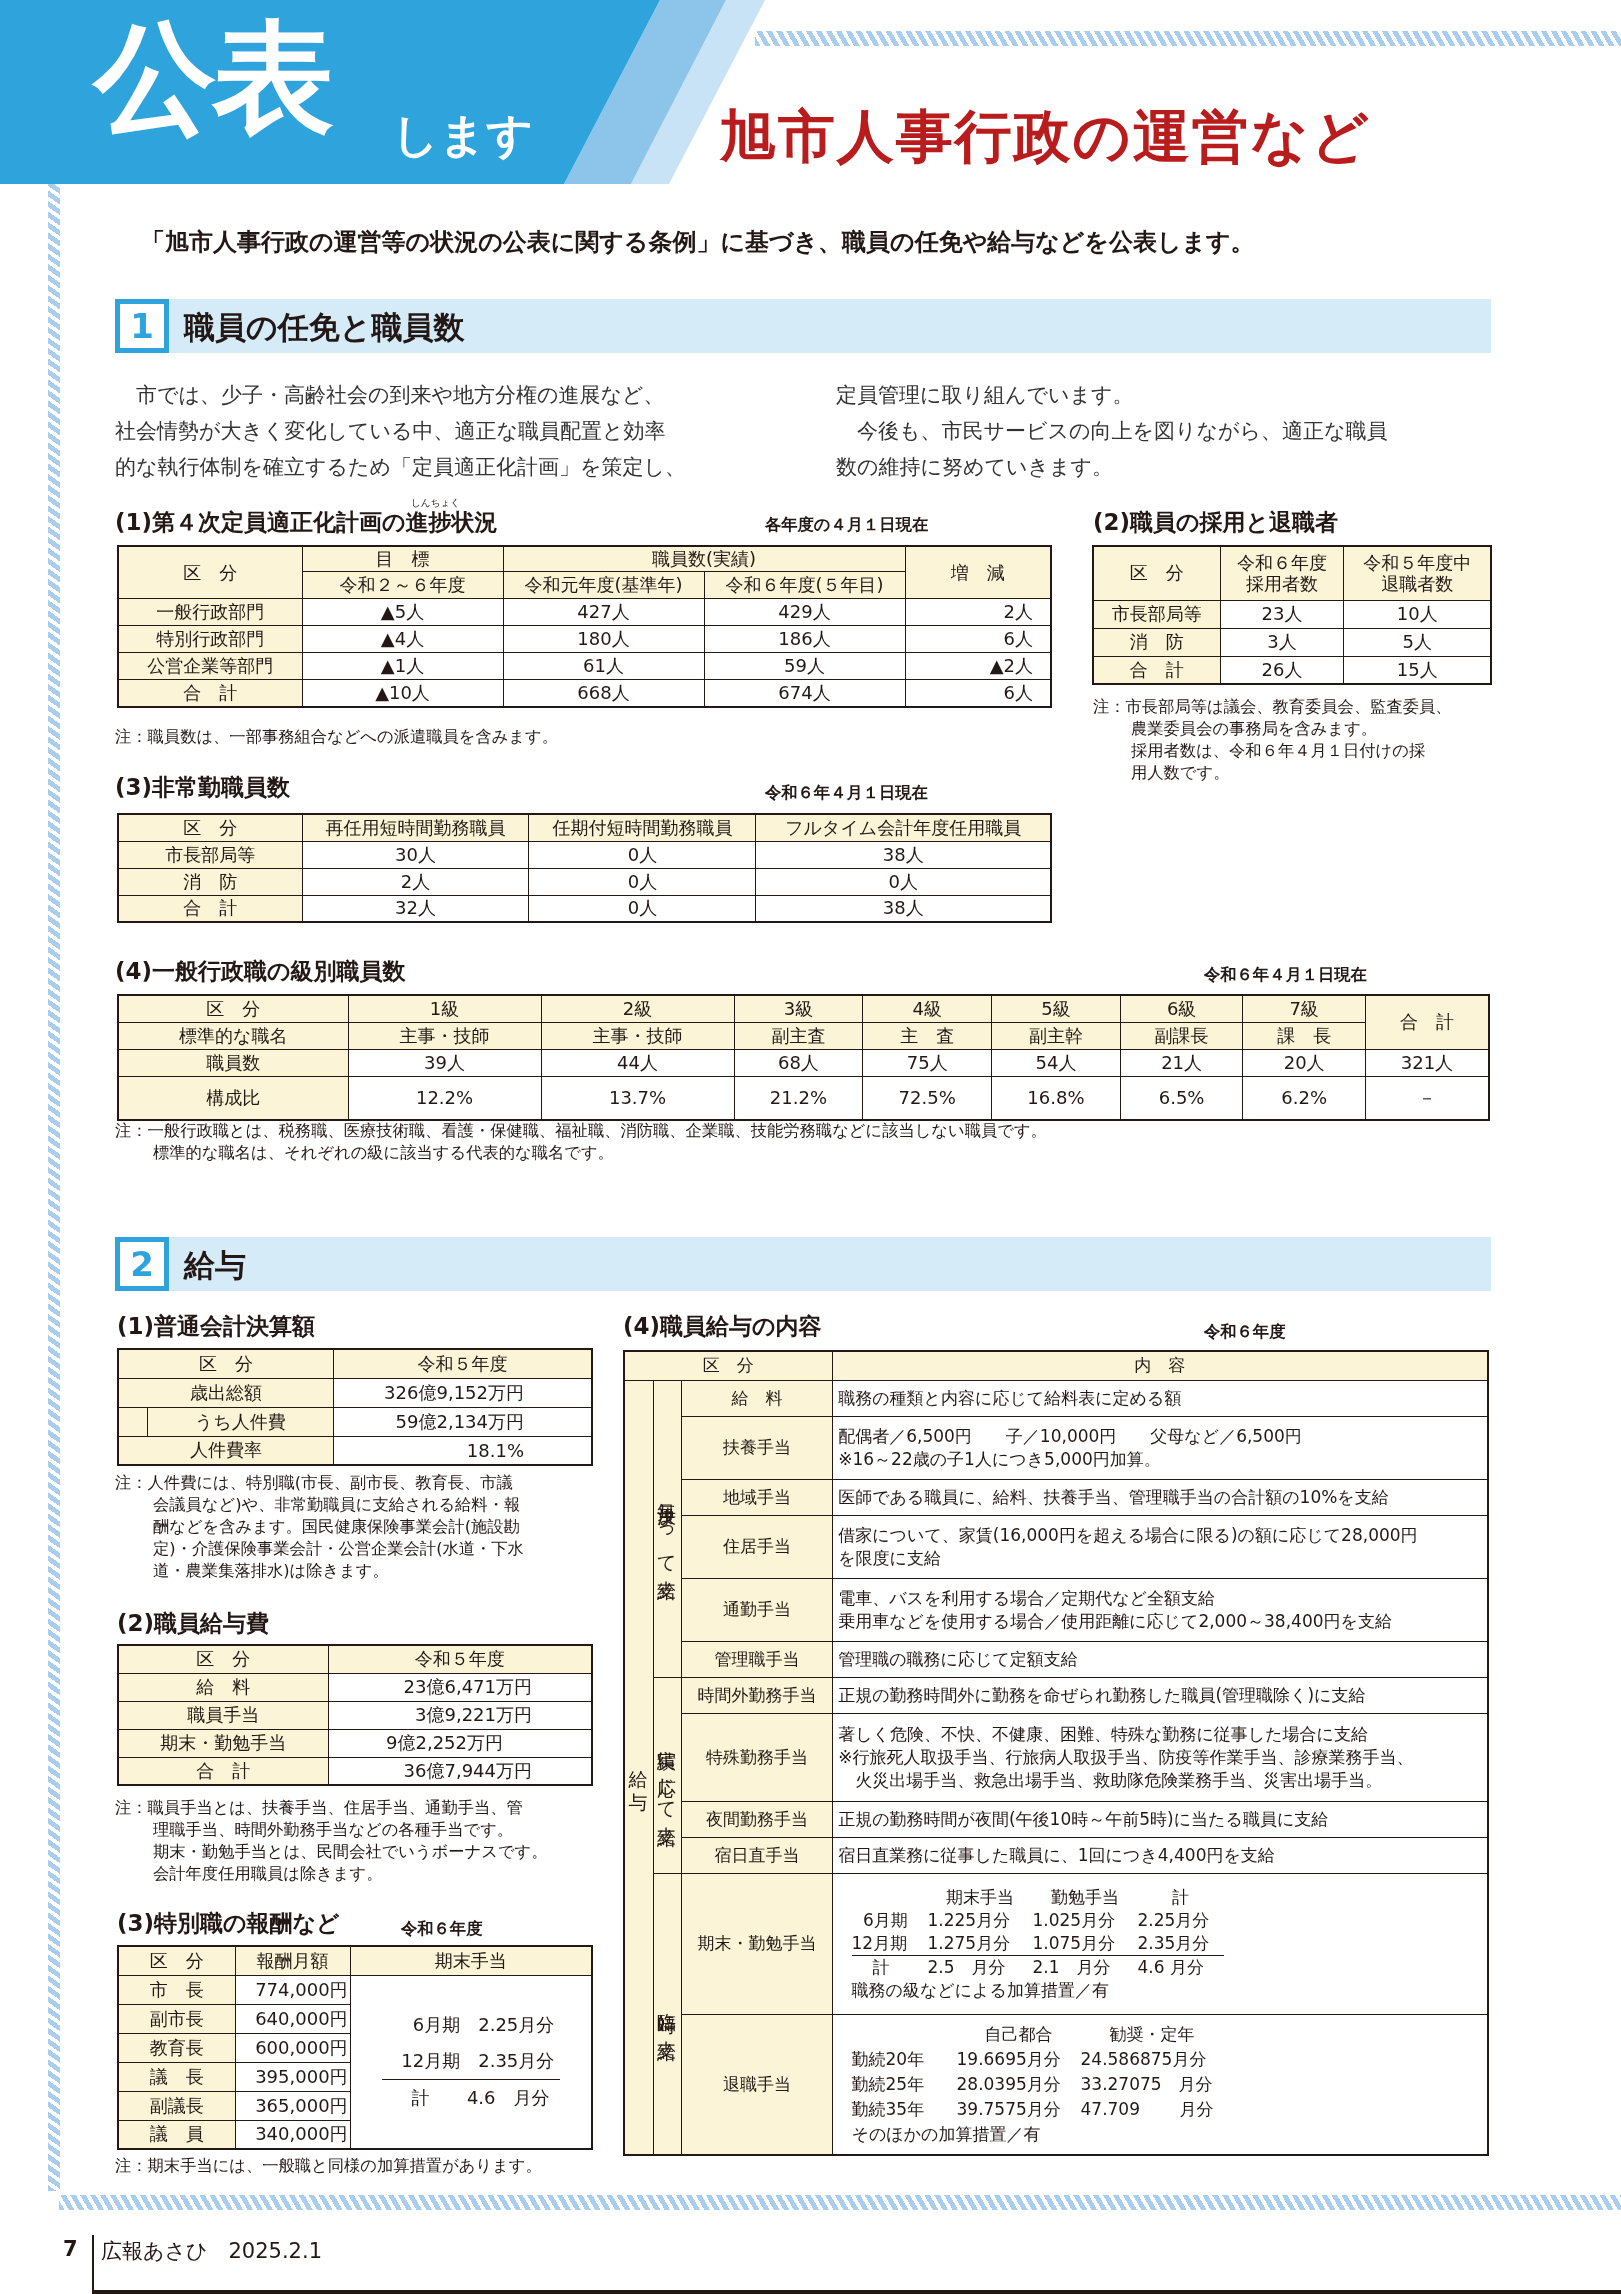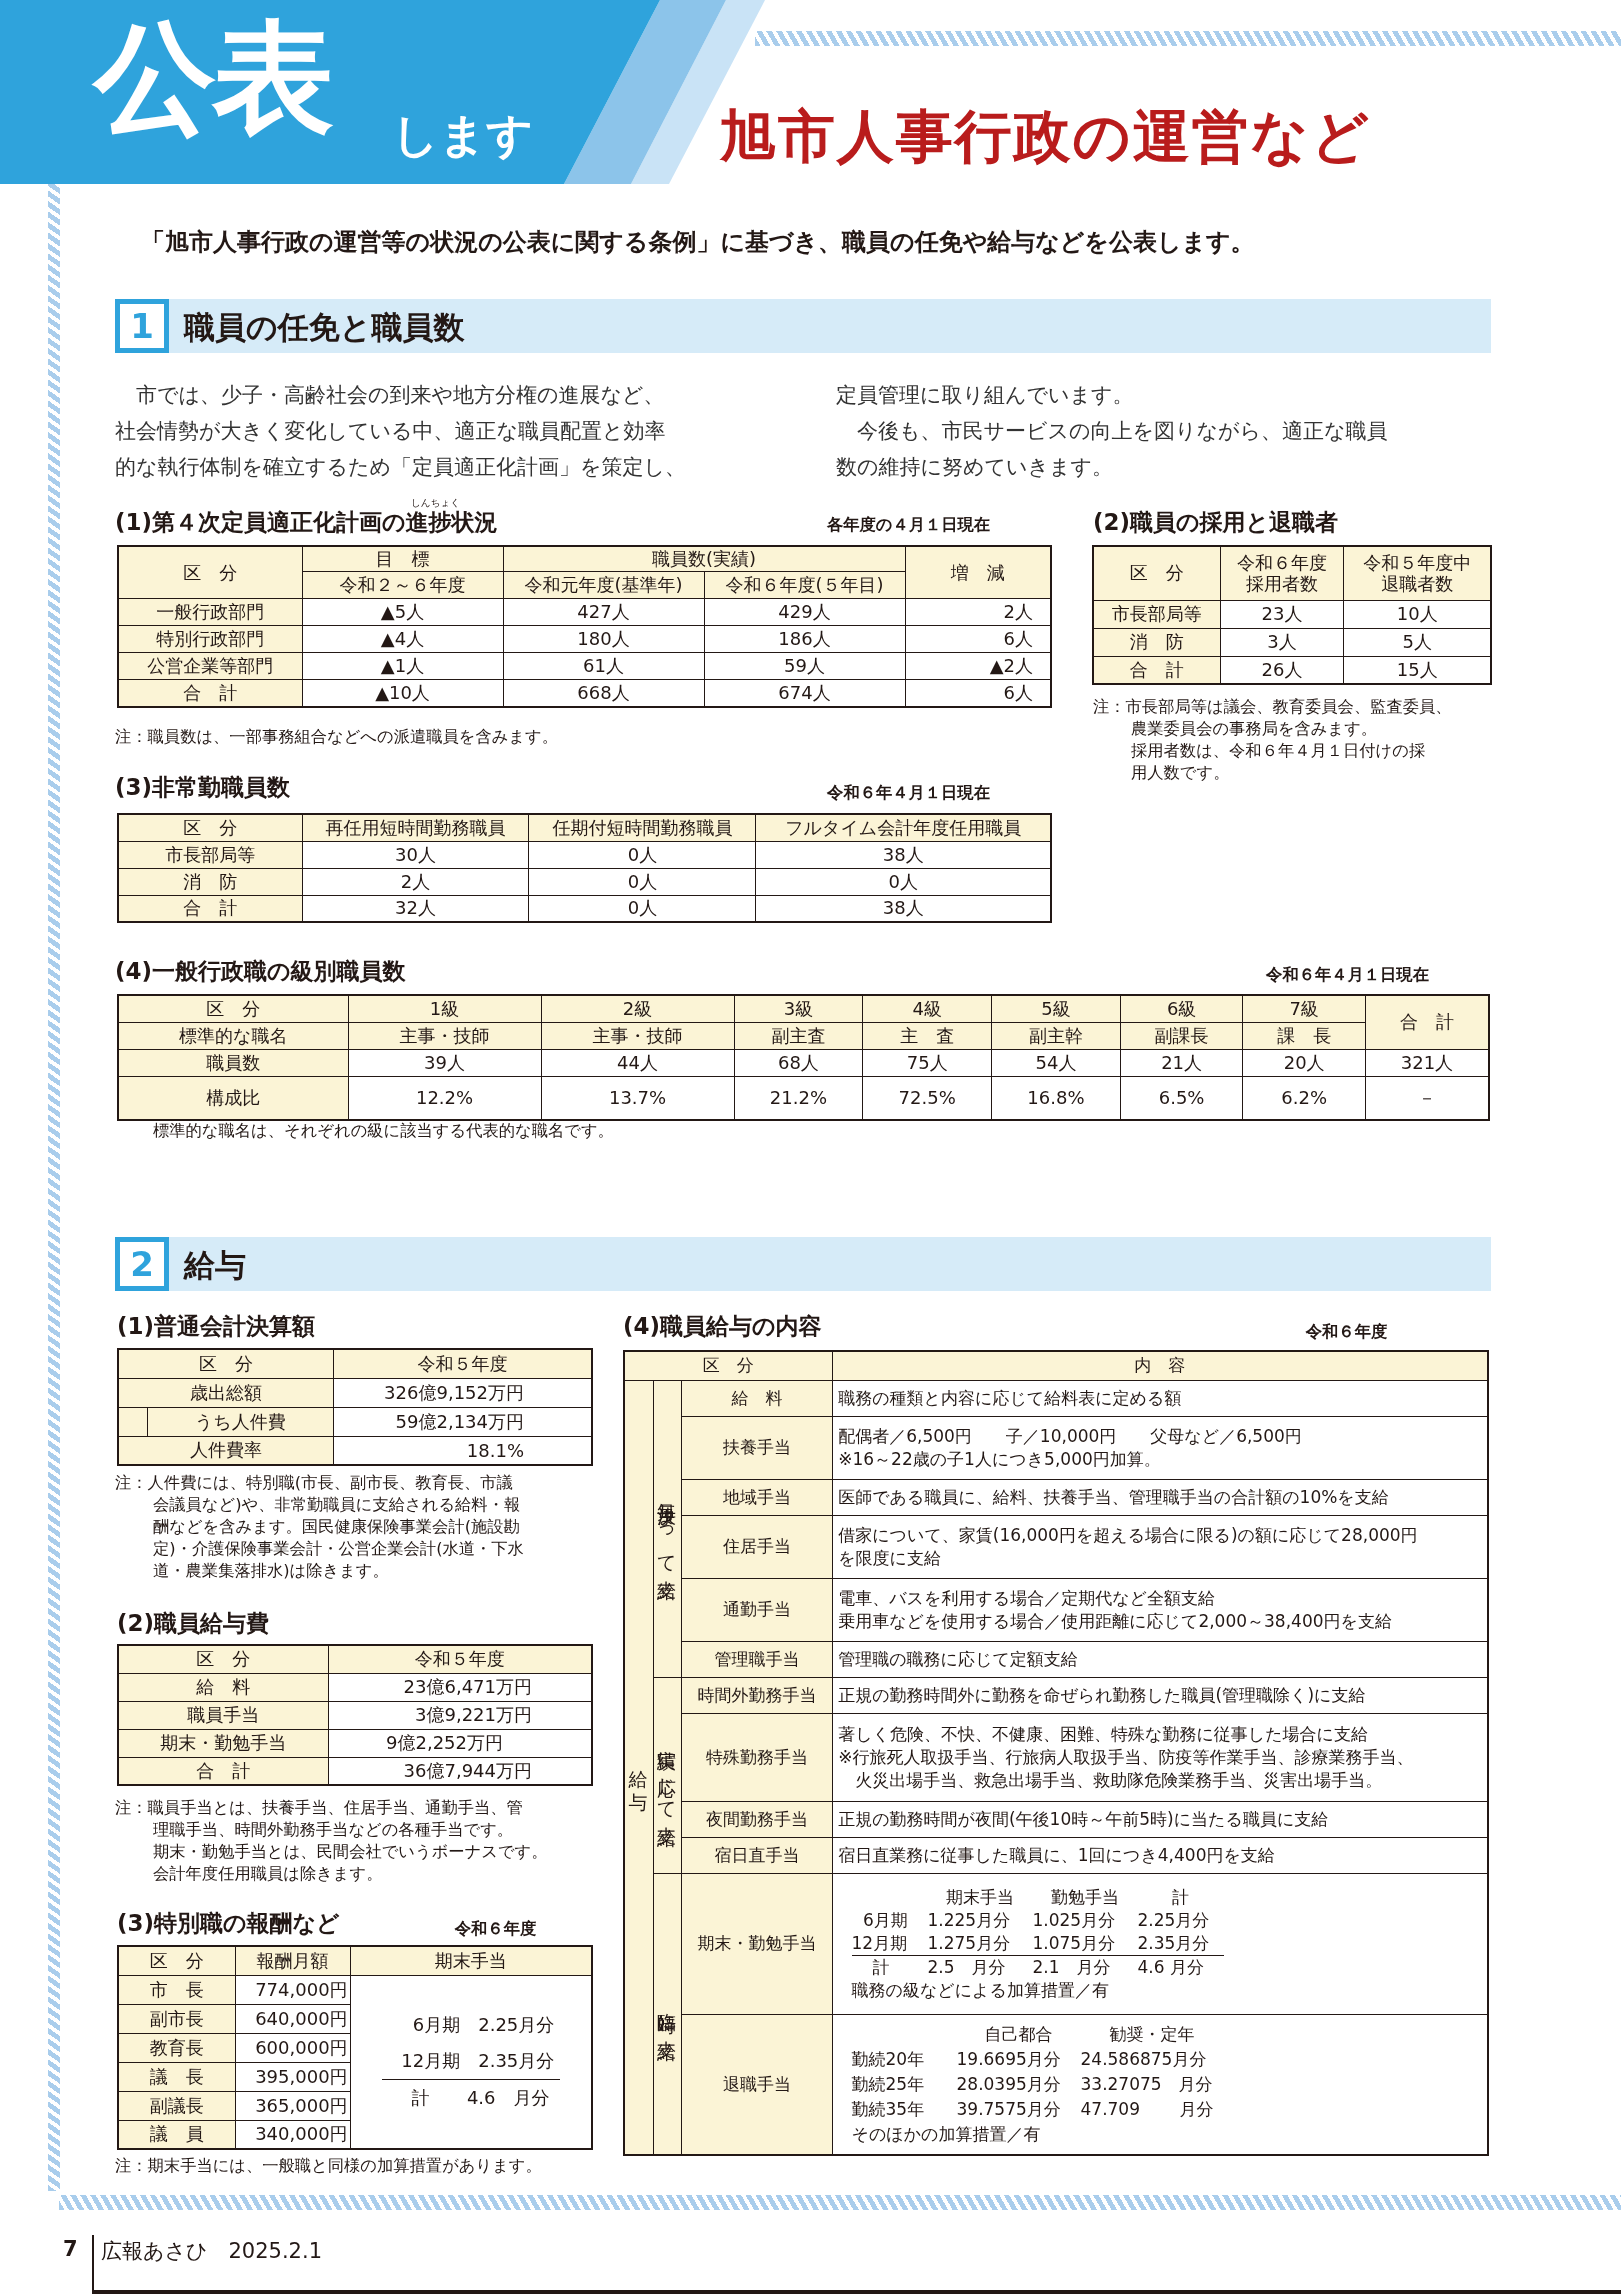--- a/index.html
+++ b/index.html
@@ -13,21 +13,21 @@
 .big-title{position:absolute;left:94px;top:17px;font-size:122px;font-weight:bold;color:#fff;letter-spacing:-3.8px;line-height:1}
 .big-sub{position:absolute;left:392px;top:105px;font-size:46px;font-weight:bold;color:#fff}
 .main-title{position:absolute;left:719px;top:99px;font-size:57px;font-weight:bold;color:#b91c1c;letter-spacing:1.9px}
 .intro{position:absolute;left:141px;top:226px;font-size:24px;font-weight:bold}
 .sec-head{position:absolute;left:115px;height:54px;width:1376px;background:#d6ebf8}
 .sec-num{position:absolute;left:0;top:0;width:54px;height:54px;background:#2fa3dc;padding:4.8px}
 .sec-num span{display:block;width:100%;height:100%;background:#fff;color:#2fa3dc;font-weight:bold;font-size:34px;text-align:center;line-height:44px}
 .sec-title{position:absolute;left:69px;top:7.6px;font-size:31px;font-weight:bold}
 .para{position:absolute;font-size:21px;line-height:36px;color:#333}
 .sub{position:absolute;font-size:23px;font-weight:bold}
-.asof{position:absolute;font-size:16.3px;font-weight:bold;text-align:center}
+.asof{position:absolute;font-size:16.3px;font-weight:bold;text-align:left}
 table{position:absolute;border-collapse:collapse;font-size:18px;border:2.4px solid #231815}
 td,th{border:1.4px solid #231815;text-align:center;font-weight:normal;padding:0 3.8px;white-space:nowrap}
 .hd{background:#fbf4d6}
 .note{position:absolute;font-size:16.3px;line-height:22px;color:#231815}
 .r{text-align:right;padding-right:17px}
 .l{text-align:left;padding-left:5.7px}
 .vt{writing-mode:vertical-rl;text-orientation:upright;letter-spacing:1.9px;font-size:19px}
 .footer-num{position:absolute;left:63px;top:2237px;font-size:21px;font-weight:bold}
 .footer-line{position:absolute;left:92px;top:2235px;width:1.9px;height:59px;background:#231815}
 .footer-text{position:absolute;left:101px;top:2237px;font-size:21px}
@@ -225,20 +225,21 @@
         <td>21.2%</td>
         <td>72.5%</td>
         <td>16.8%</td>
         <td>6.5%</td>
         <td>6.2%</td>
         <td>－</td>
       </tr>
 </tbody>
   </table>
 <div class="note" style="left:115px;top:1120px">
+  <div>注：一般行政職とは、税務職、医療技術職、看護・保健職、福祉職、消防職、企業職、技能労務職などに該当しない職員です。</div>
     <div style="padding-left:38px">標準的な職名は、それぞれの級に該当する代表的な職名です。</div>
 </div>
 
 <div class="sec-head" style="top:1237px">
   <div class="sec-num">
       <span>2</span>
     </div>
   <div class="sec-title">給与</div>
 </div>
 

